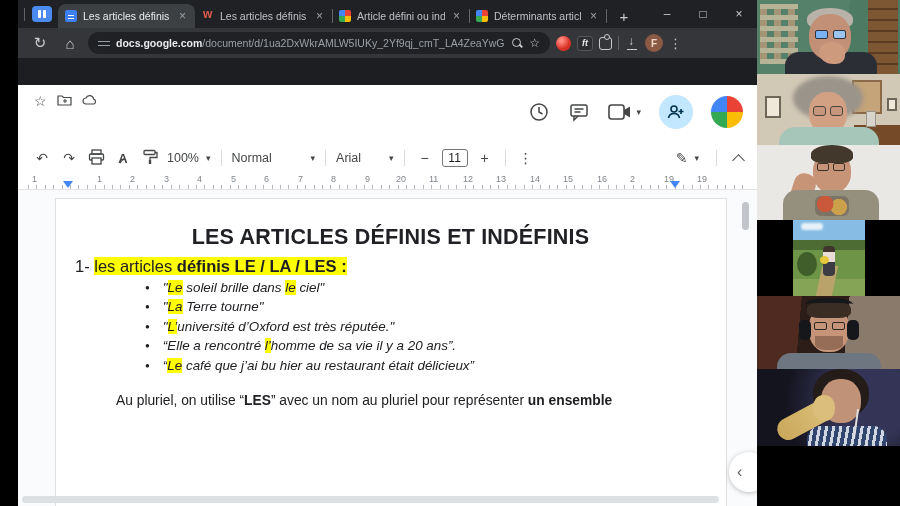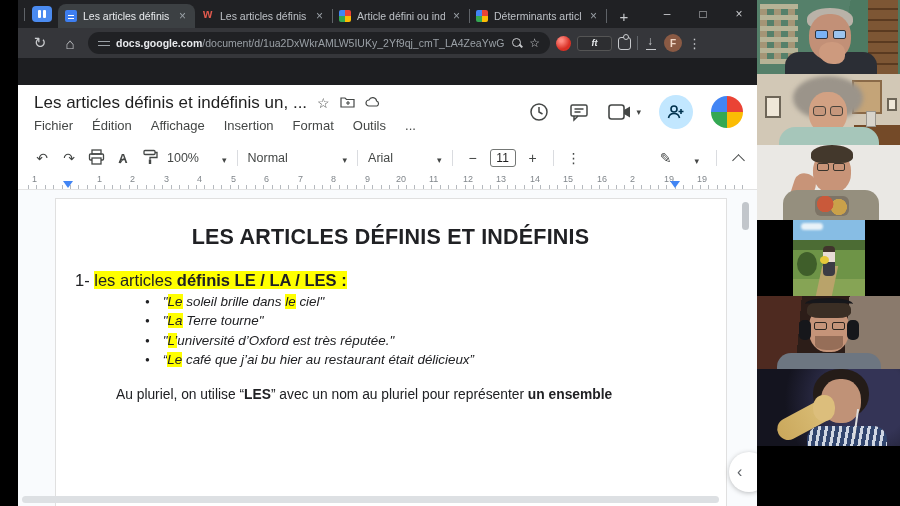--- a/index.html
+++ b/index.html
@@ -43,21 +43,21 @@
   .tuneicon{width:12px;height:10px;flex:0 0 12px;
     background:linear-gradient(0deg,transparent 0 2px,#9aa0a6 2px 3.5px,transparent 3.5px 6px,#9aa0a6 6px 7.5px,transparent 7.5px);}
   .urltext{white-space:nowrap;overflow:hidden;flex:1;}
   .urltext .host{color:#e8eaed;font-weight:bold;}
   .urltext .path{color:#9aa0a6;}
   .pillicon{color:#c8cacd;font-size:12px;flex:0 0 auto;}
   .mag{position:relative;width:12px;height:12px;flex:0 0 12px;}
   .mag::before{content:"";position:absolute;left:1px;top:1px;width:7px;height:7px;border:1.3px solid #c8cacd;border-radius:50%;}
   .mag::after{content:"";position:absolute;left:8px;top:8px;width:4px;height:1.5px;background:#c8cacd;transform:rotate(45deg);}
   .ext-red{width:15px;height:15px;border-radius:50%;background:radial-gradient(circle at 35% 30%,#ff8a80 10%,#d93025 60%);}
-  .ext-ft{width:35px;height:15px;border-radius:3px;background:#2d2e31;border:1px solid #555;color:#e8eaed;
+  .ext-ft{width:16px;height:15px;border-radius:3px;background:#2d2e31;border:1px solid #555;color:#e8eaed;
     font-size:9px;font-style:italic;font-weight:bold;display:flex;align-items:center;justify-content:center;}
   .ext-puzzle{width:13px;height:13px;border:1.5px solid #c8cacd;border-radius:3px;position:relative;}
   .ext-puzzle::after{content:"";position:absolute;left:3.5px;top:-4px;width:4px;height:4px;border-radius:50%;border:1.5px solid #c8cacd;background:#35363a;}
   .vsep{width:1px;height:14px;background:#5f6368;}
   .dl{position:relative;width:14px;height:14px;}
   .dl::before{content:"↓";position:absolute;left:3px;top:-2px;color:#c8cacd;font-size:12px;}
   .dl::after{content:"";position:absolute;left:2px;bottom:0;width:10px;height:1.5px;background:#c8cacd;}
   .profileF{width:18px;height:18px;border-radius:50%;background:#8a5a44;color:#f1d9c8;font-size:10px;font-weight:bold;
     display:flex;align-items:center;justify-content:center;}
   .kebab{color:#c8cacd;font-size:13px;}
@@ -80,21 +80,21 @@
     font-weight:bold;display:flex;align-items:center;}
   .docavatar{width:32px;height:32px;border-radius:50%;padding:2px;
     background:conic-gradient(#ea4335 0 25%,#fbbc04 0 50%,#34a853 0 75%,#4285f4 0);}
   .docavatar .ph{width:100%;height:100%;border-radius:50%;
     background:radial-gradient(circle at 50% 42%,#b07b5a 0 38%,#5b7d62 40%);}
 
   
   .toolbar{display:flex;align-items:center;gap:7px;padding:0 0 0 14px;height:30px;flex:0 0 auto;color:#444746;font-size:14px;}
   .tbtn{min-width:20px;text-align:center;}
   .tbsep{width:1px;height:16px;background:#dadce0;margin:0 3px;}
-  .tbdrop{display:flex;align-items:flex-end;gap:23px;font-size:12.5px;}
+  .tbdrop{display:flex;align-items:center;gap:7px;font-size:12.5px;}
   .tbdrop .lbl{min-width:0;}
   .style-drop .lbl{width:72px;}
   .font-drop .lbl{width:46px;}
   .sizebox{width:26px;height:18px;border:1px solid #747775;border-radius:3px;font-size:12px;
     display:flex;align-items:center;justify-content:center;color:#1f1f1f;}
   .spellA{position:relative;font-size:13px;font-weight:bold;}
   .spellA i{position:absolute;left:5px;top:5px;font-size:9px;font-style:normal;}
   .tb-right{margin-left:auto;display:flex;align-items:center;gap:14px;padding-right:14px;}
   .pencil{font-size:14px;}
   .caretup{width:9px;height:9px;border-left:1.6px solid #444746;border-top:1.6px solid #444746;transform:rotate(45deg);margin-top:4px;}
@@ -111,21 +111,21 @@
   
   .canvas{position:relative;flex:1;background:#f9fbfd;overflow:hidden;}
   .page{position:absolute;left:37px;top:8px;width:672px;height:400px;background:#fff;
     border:1px solid #e0e0e0;border-bottom:none;padding:26px 20px 0 19px;color:#202124;}
   .dtitle{text-align:center;font-size:21.5px;font-weight:bold;letter-spacing:.2px;}
   .para{font-size:13.8px;margin-top:25px;}
   .b{font-weight:bold;}
   .i{font-style:italic;}
   .hl{background:#ffff00;}
   .caret{display:inline-block;width:1.3px;height:14px;background:#000;vertical-align:-2px;margin:0 1px;}
-  .h1{font-size:16.5px;margin-top:21px;}
+  .h1{font-size:16.5px;margin-top:7px;}
   .bullet1{display:flex;gap:12px;margin-top:25px;font-size:13.8px;padding-left:33px;}
   .bullet1::before{content:"●";font-size:8px;line-height:17px;}
   .ex{display:flex;gap:13px;font-size:13.4px;padding-left:70px;margin-top:3.5px;}
   .ex::before{content:"●";font-size:8px;line-height:16px;}
   .closing{font-size:13.8px;margin-top:19px;padding-left:41px;}
 
   
   .vscroll{position:absolute;right:8px;top:12px;width:7px;height:28px;border-radius:4px;background:#c2c6cb;}
   .hscroll{position:absolute;left:4px;bottom:3px;height:7px;width:697px;border-radius:4px;background:#dde0e3;}
   .collapsebtn{position:absolute;right:-12px;bottom:14px;width:40px;height:40px;border-radius:50%;background:#fff;
@@ -261,38 +261,28 @@
       <span class="profileF">F</span>
       <span class="kebab">⋮</span>
     </div>
 
     <div class="darkband"></div>
 
     <div class="docsapp">
 
       <div class="docshead">
         <div class="titlerow">
-          <span class="doctitle">Les articles définis et indéfinis un, ...</span>
           <span class="titleicon">☆</span>
           <span class="titleicon"><svg width="15" height="12" viewBox="0 0 15 12">
                 <path d="M1 2h4l1.5 1.5H14V11H1z" fill="none" stroke="#444746" stroke-width="1.2"></path>
                 <path d="M6 7h4M8 5v4" stroke="#444746" stroke-width="1.1"></path>
               </svg></span>
           <span class="titleicon"><svg width="16" height="12" viewBox="0 0 16 12">
                 <path d="M4 10a3 3 0 010-6 4 4 0 017.6 1A2.7 2.7 0 0112 10z" fill="none" stroke="#444746" stroke-width="1.2"></path>
               </svg></span>
-        </div>
-        <div class="menubar">
-          <span>Fichier</span>
-          <span>Édition</span>
-          <span>Affichage</span>
-          <span>Insertion</span>
-          <span>Format</span>
-          <span>Outils</span>
-          <span>...</span>
         </div>
         <div class="headright">
           <span class="hicon">
               <svg width="22" height="22" viewBox="0 0 22 22">
                 <circle cx="11" cy="11" r="8" fill="none" stroke="#444746" stroke-width="1.5"></circle>
                 <path d="M11 6v5l3.5 2" fill="none" stroke="#444746" stroke-width="1.5"></path>
               </svg>
             </span>
           <span class="hicon">
               <svg width="22" height="22" viewBox="0 0 22 22">
@@ -396,20 +386,23 @@
           <div class="ex">
               <span><span class="i">"</span><span class="i hl">Le</span><span class="i"> soleil brille dans </span><span class="i hl">le</span><span class="i"> ciel"</span></span>
             </div>
           <div class="ex">
               <span><span class="i">"</span><span class="i hl">La</span><span class="i"> Terre tourne"</span></span>
             </div>
           <div class="ex">
               <span><span class="i">"</span><span class="i hl">L’</span><span class="i">université d’Oxford est très réputée."</span></span>
             </div>
           <div class="ex">
+              <span><span class="i">“Elle a rencontré </span><span class="i hl">l’</span><span class="i">homme de sa vie il y a 20 ans”.</span></span>
+            </div>
+          <div class="ex">
               <span><span class="i">“</span><span class="i hl">Le</span><span class="i"> café que j’ai bu hier au restaurant était délicieux”</span></span>
             </div>
           <div class="closing"><span><span class="">Au pluriel, on utilise “</span><span class="b">LES</span><span class="">” avec un nom au pluriel pour représenter </span><span class="b">un ensemble</span></span></div>
         </div>
         <div class="vscroll"></div>
         <div class="hscroll"></div>
         <div class="collapsebtn">‹</div>
       </div>
 
     </div>

